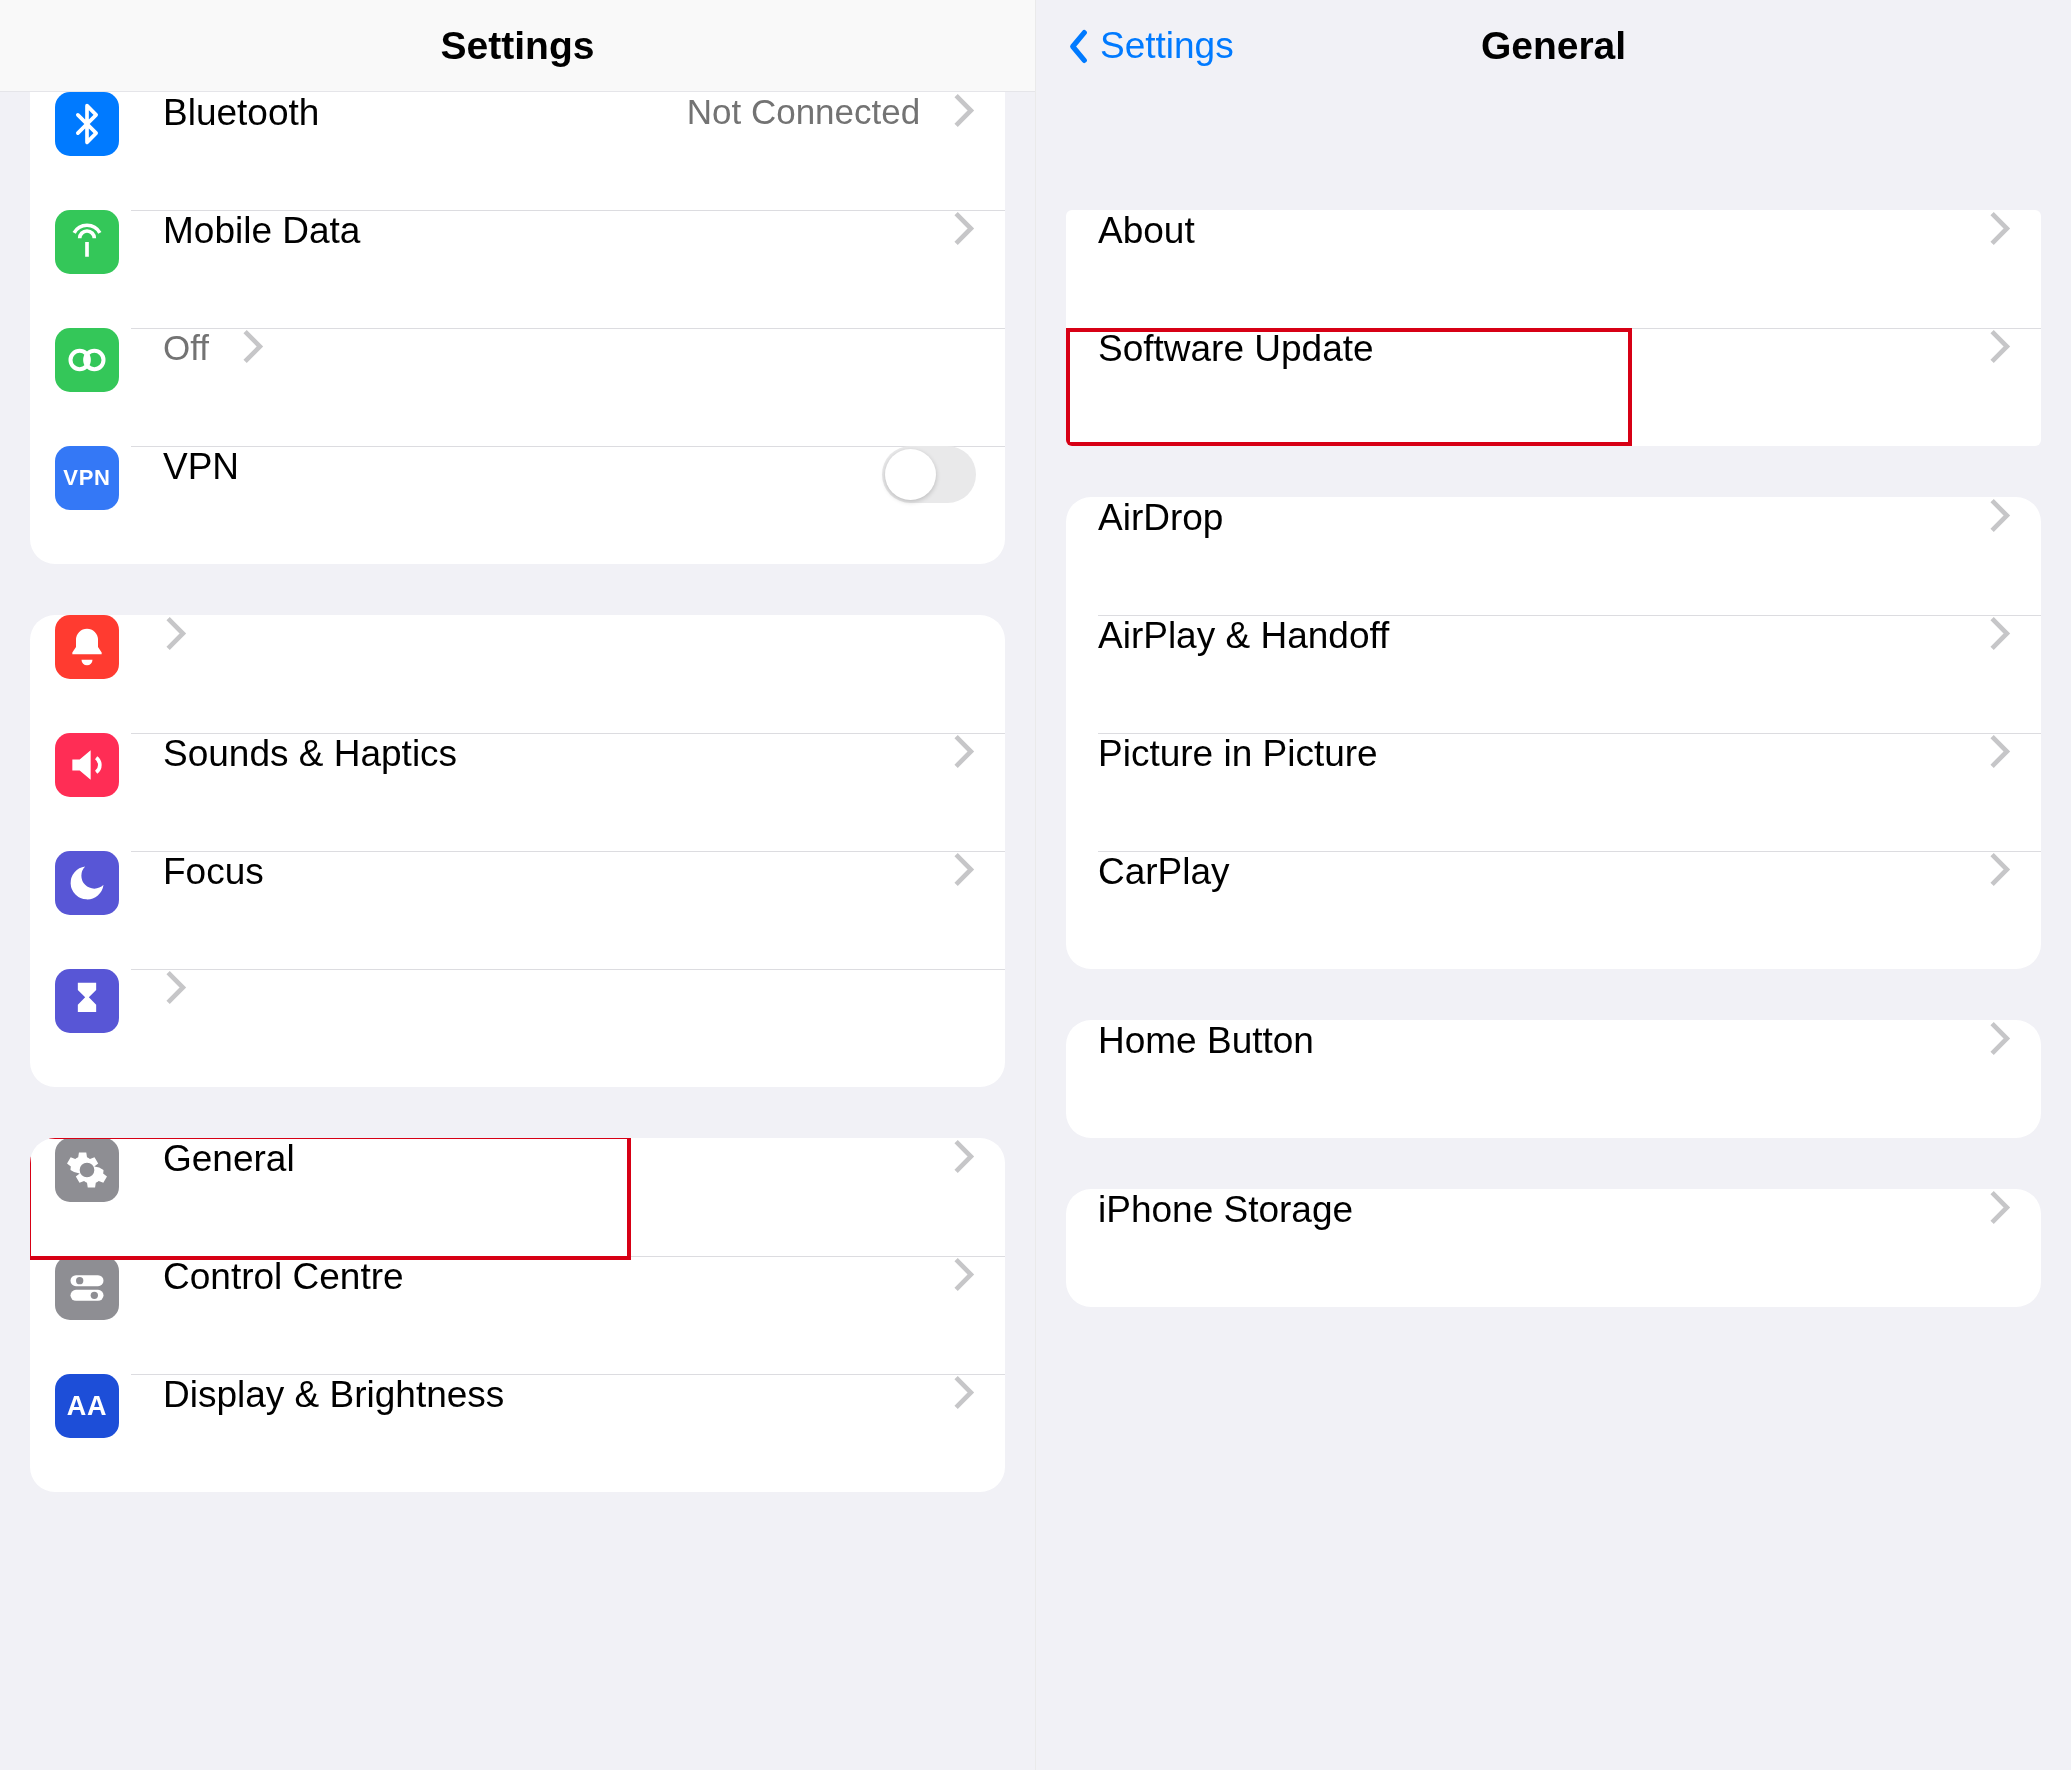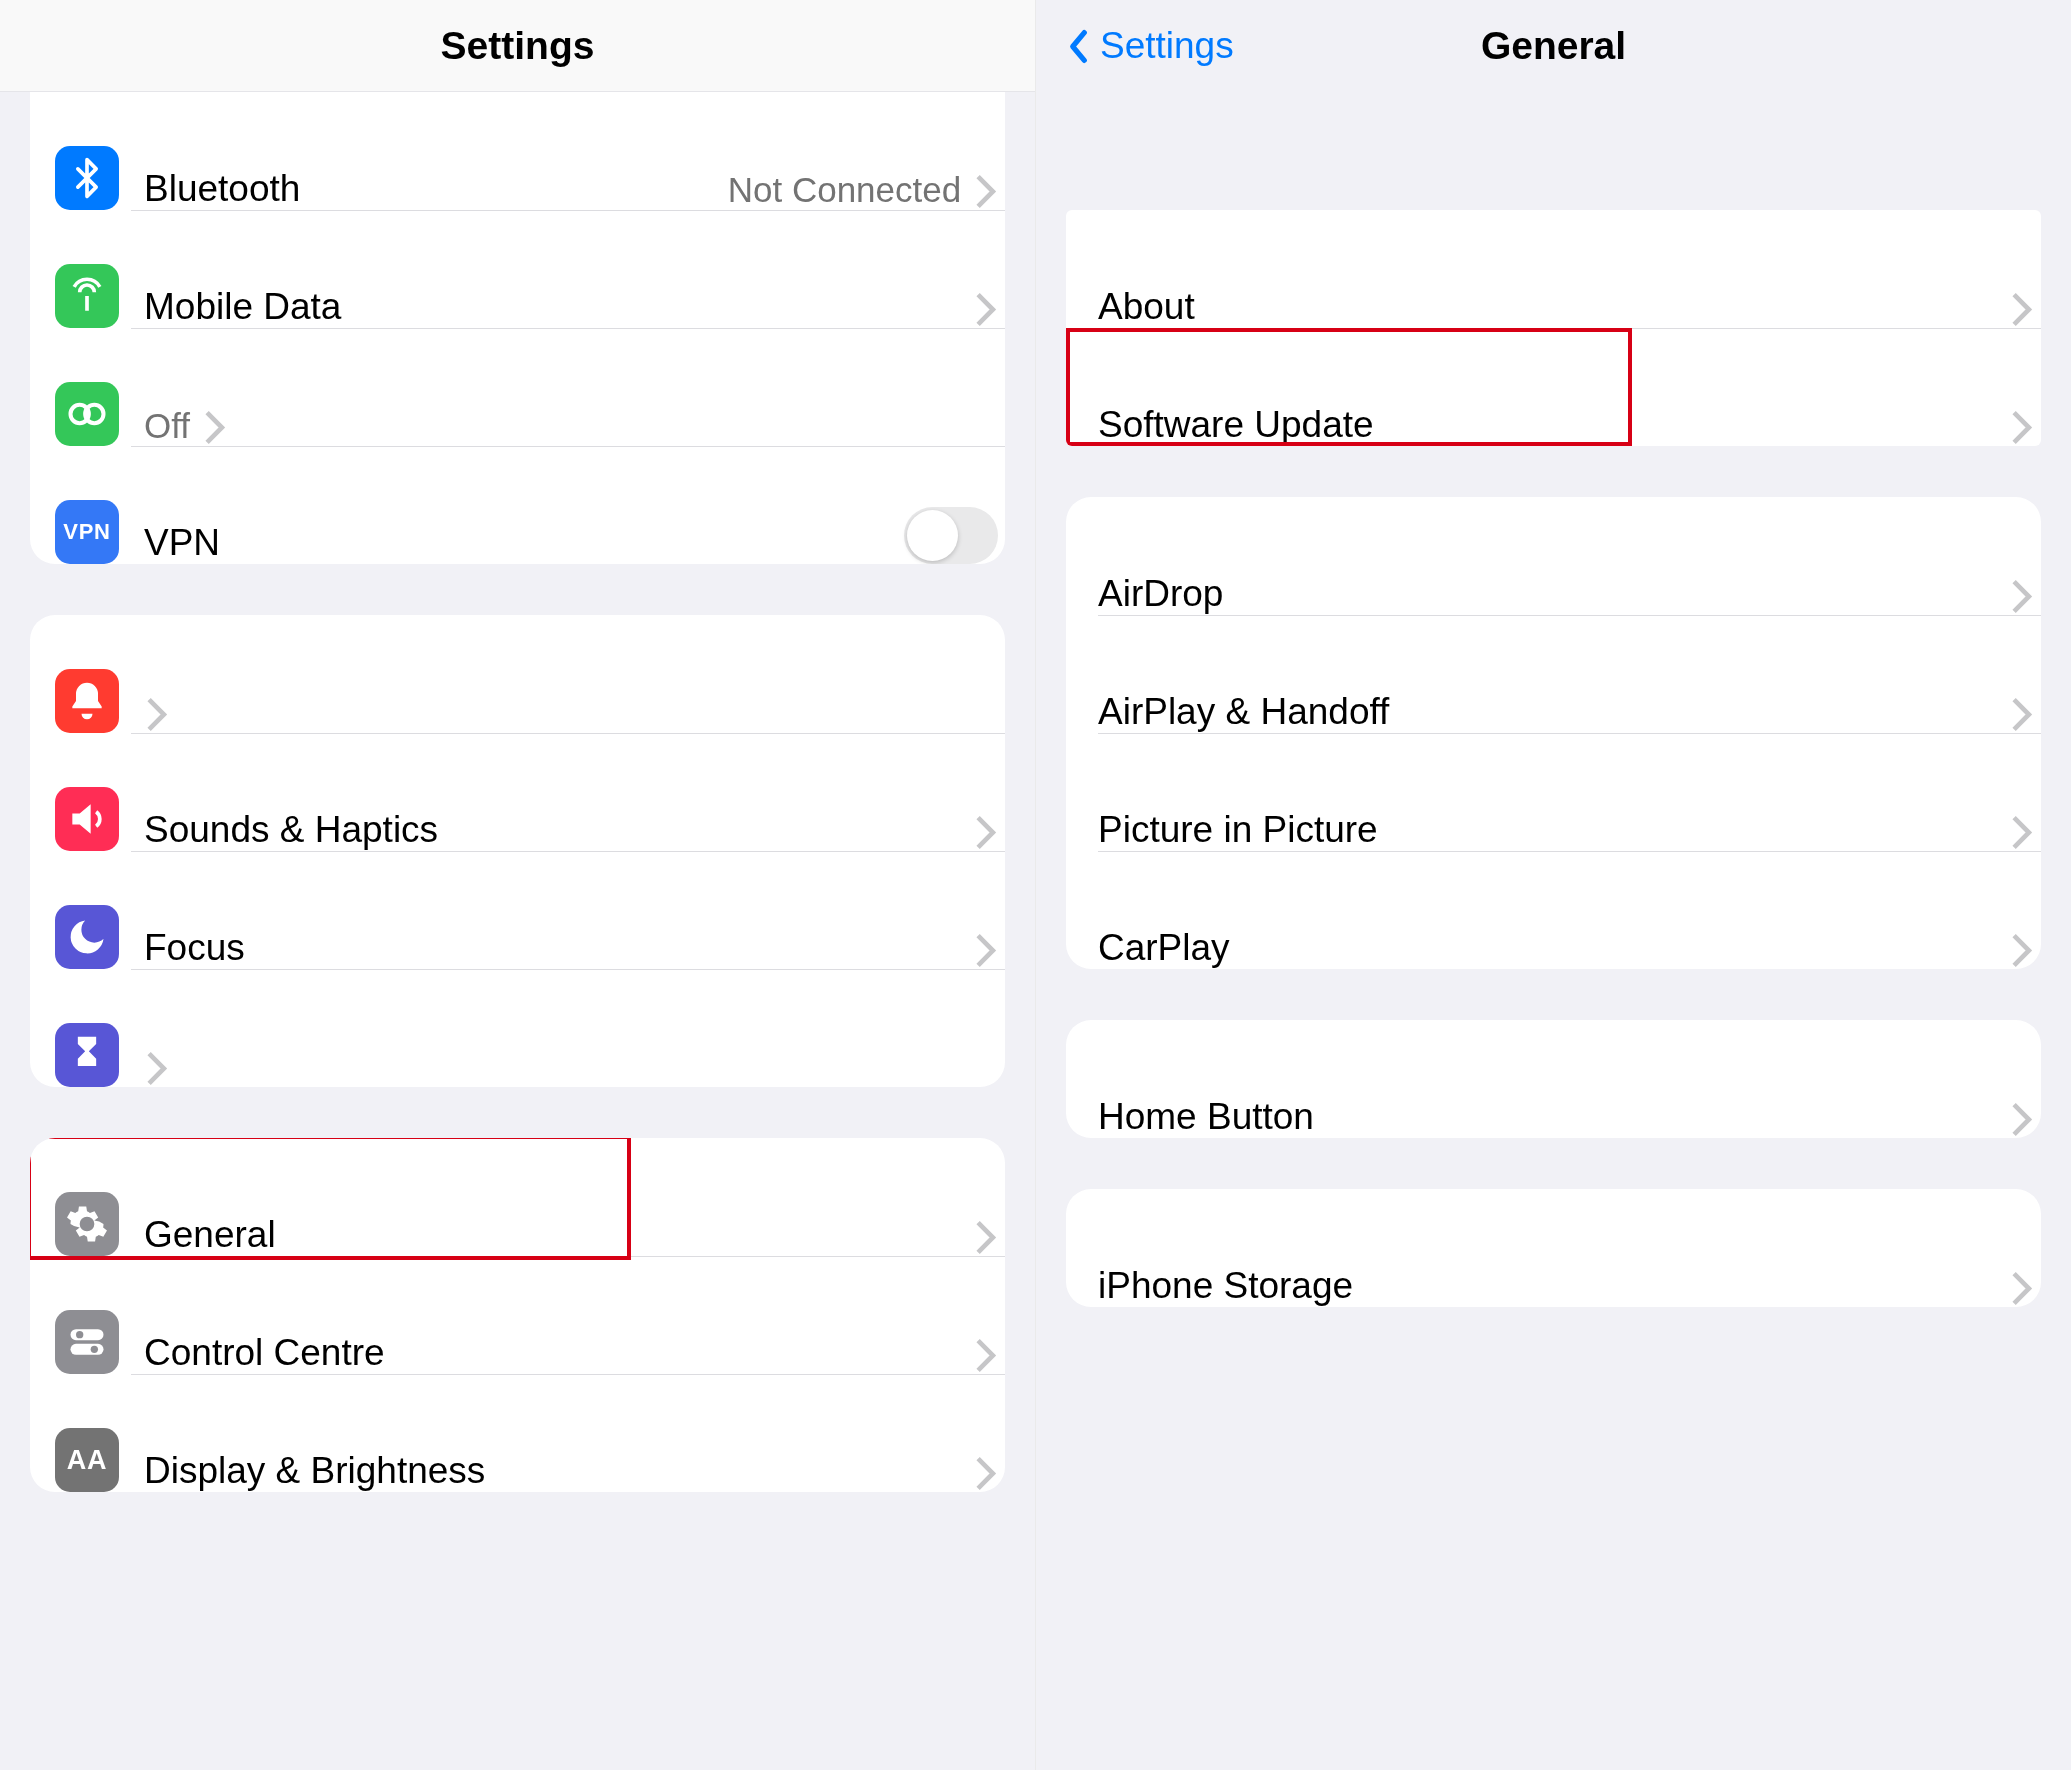--- a/index.html
+++ b/index.html
@@ -54,24 +54,25 @@
   .back-chevron svg { width: 100%; height: 100%; }
   .group {
     margin: 34px 30px 51px 30px;
     background: #fff;
     border-radius: 25px;
     overflow: hidden;
   }
   .group.first-left { margin-top: 0; border-top-left-radius:0; border-top-right-radius:0;}
   .row {
     display: flex;
-    align-items: flex-end;
+    align-items: flex-start;
     min-height: 118px;
-    padding: 0 7px 0 25px;
+    padding: 0 29px 0 25px;
     position: relative;
+    gap: 19px;
   }
   .row + .row::before {
     content: "";
     position: absolute;
     top: 0;
     left: 101px;
     right: 0;
     height: 0.8px;
     background: #dcdce0;
   }
@@ -127,21 +128,21 @@
   }
   
   .bg-blue    { background:#007aff; }
   .bg-green   { background:#34c759; }
   .bg-bluevpn { background:#3478f6; }
   .bg-red     { background:#ff3b30; }
   .bg-pink    { background:#ff2d55; }
   .bg-indigo  { background:#5856d6; }
   .bg-purple  { background:#5856d6; }
   .bg-gray    { background:#8e8e93; }
-  .bg-textblue{ background:#737373; }
+  .bg-textblue{ background:#1d4ed8; }
   .icon-text  { color:#fff; font-weight:700; font-size:22px; letter-spacing:0.8px; }
 </style>
 </head>
 <body>
 
 <div class="container">
 
   <div class="pane pane-left">
     <div class="header header-left">
       <span>Settings</span>

